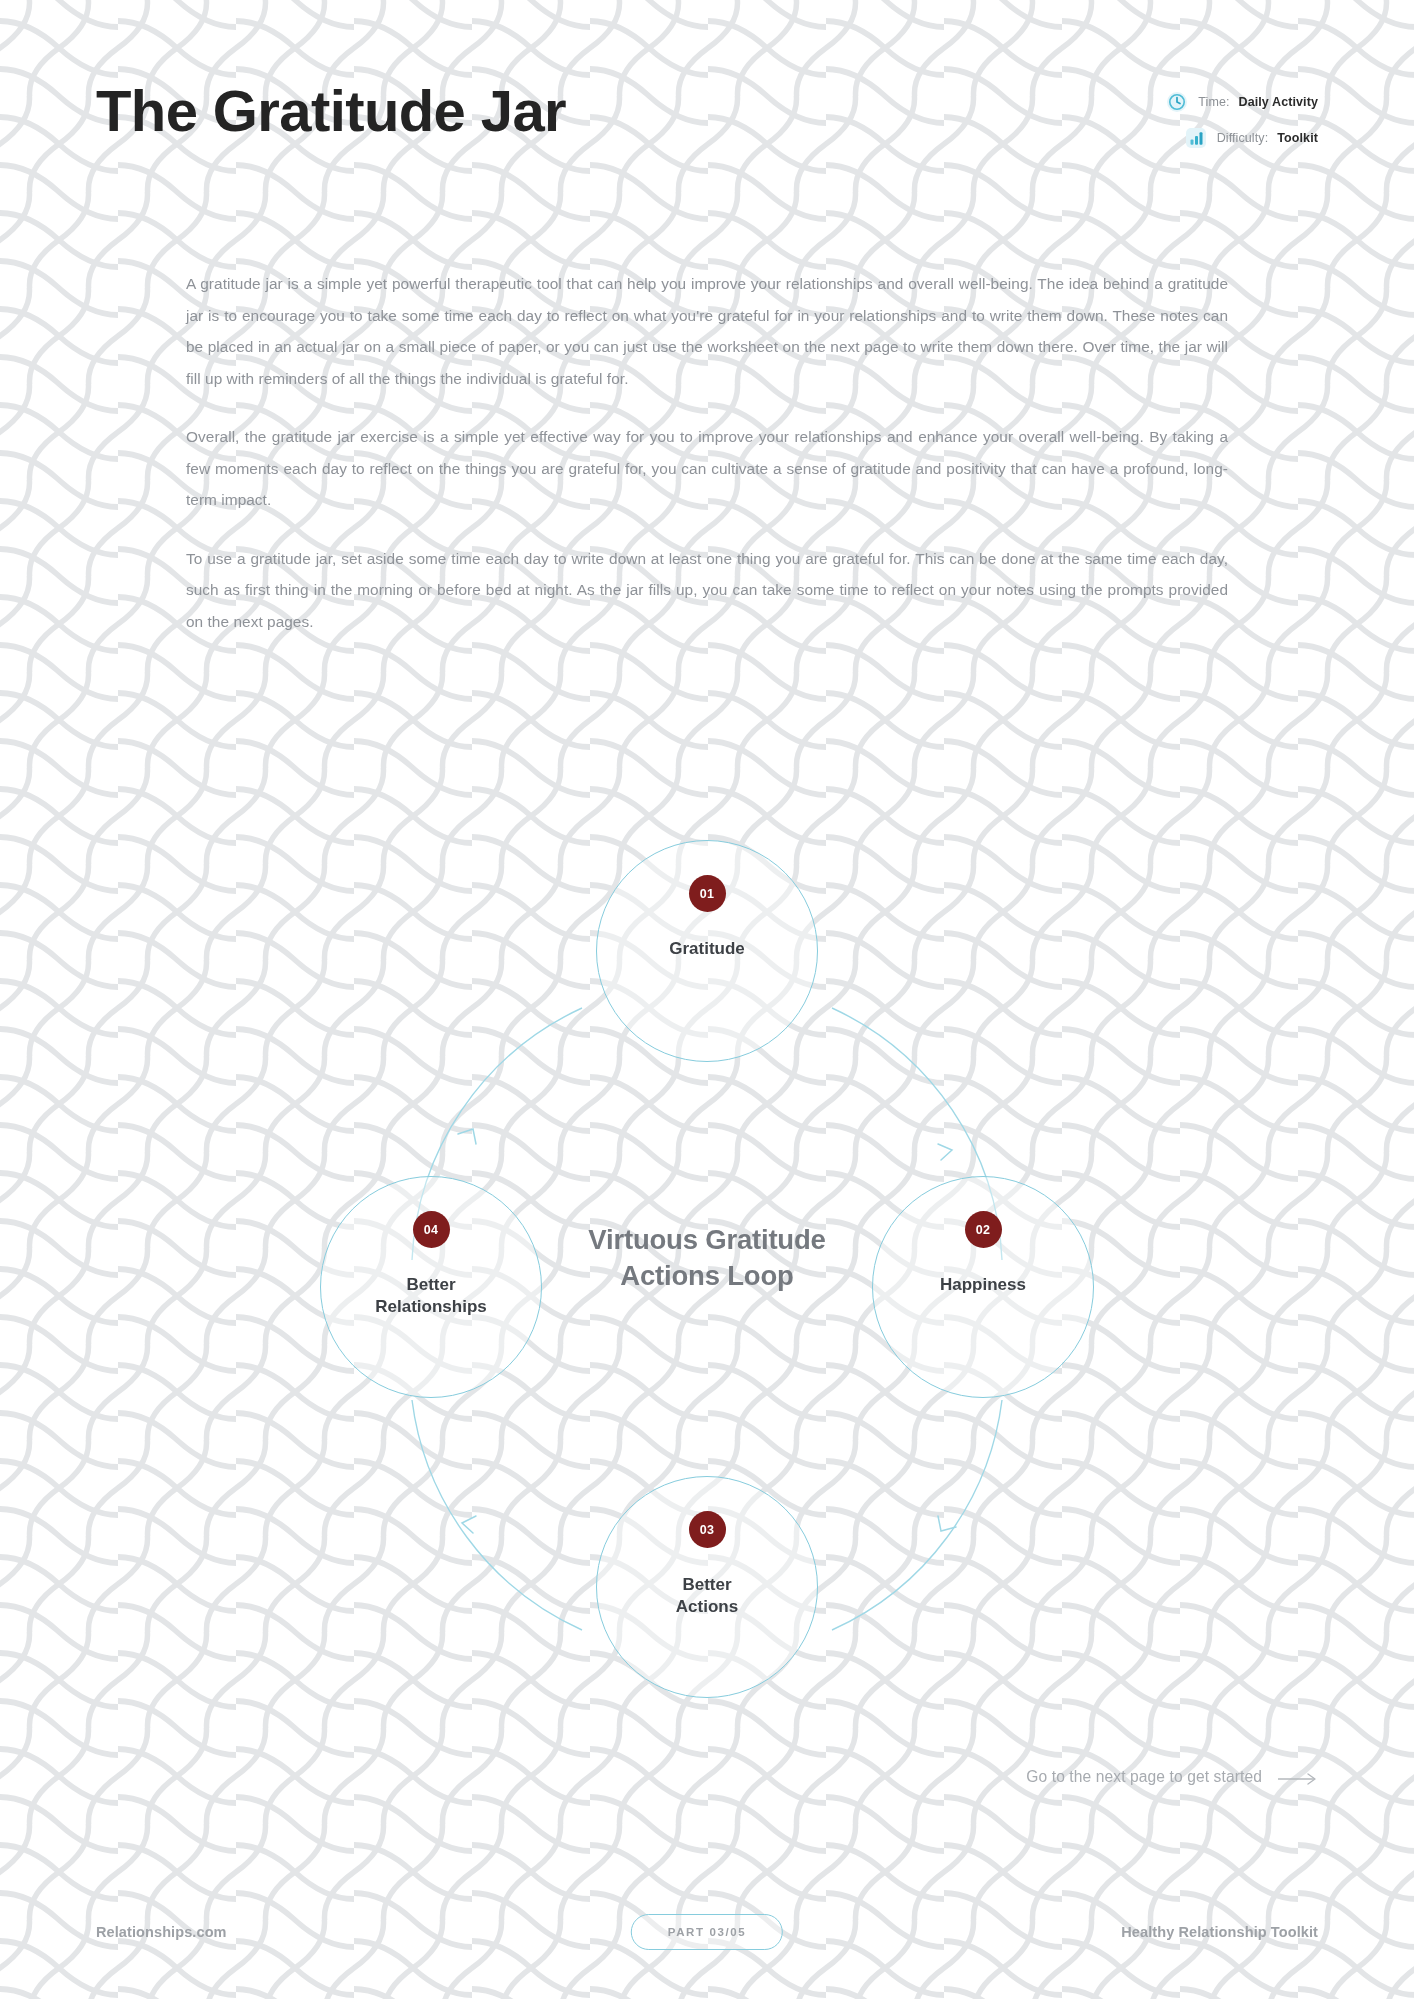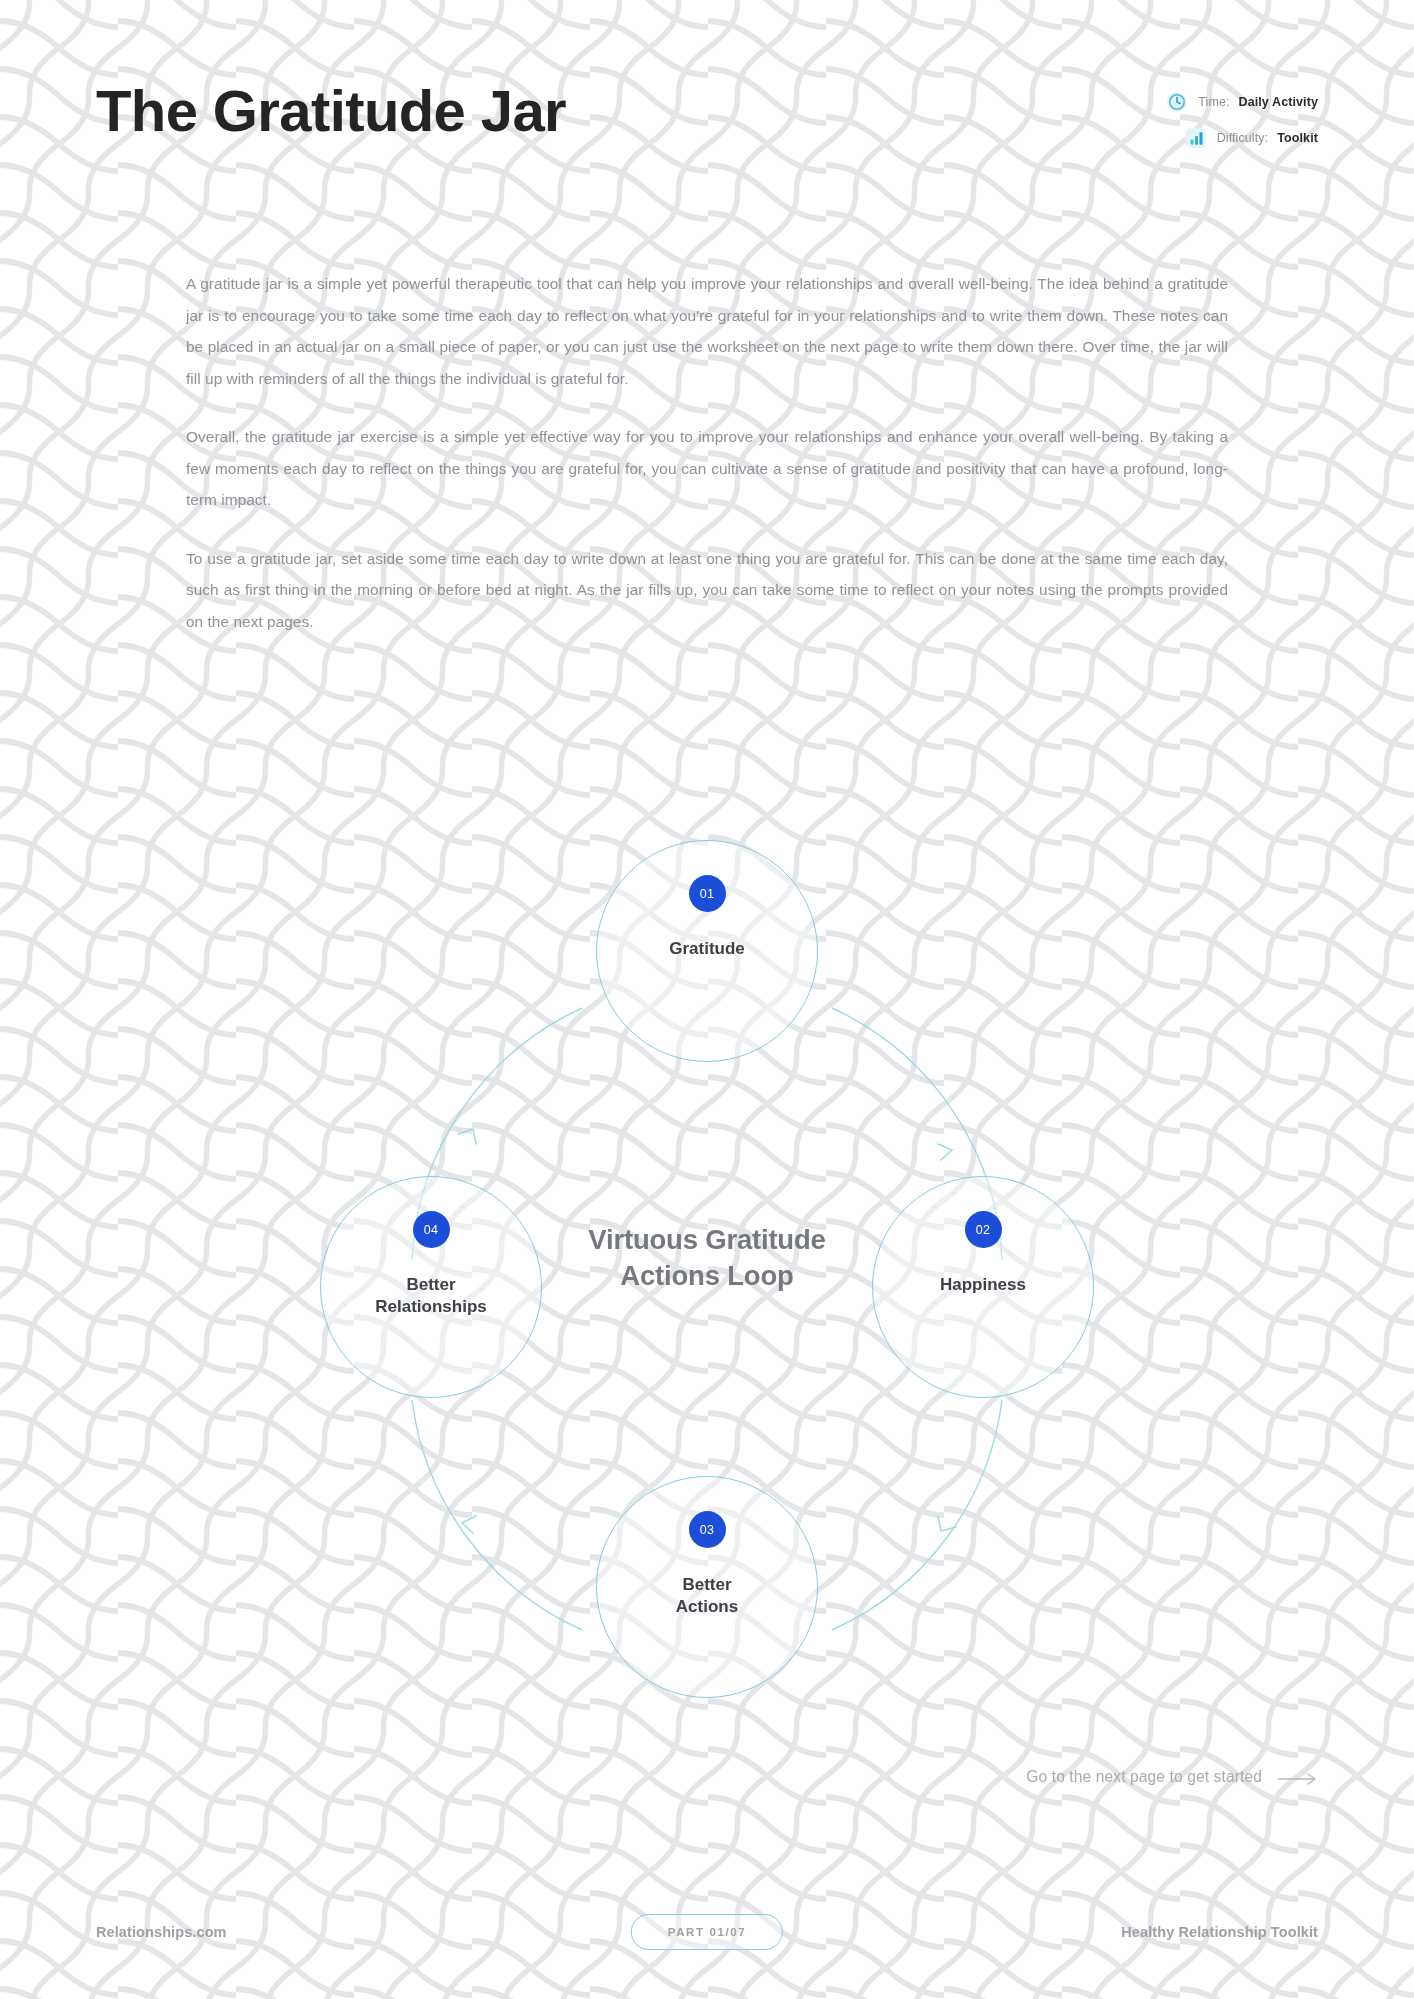--- a/index.html
+++ b/index.html
@@ -142,24 +142,24 @@
 
   #node-0 { left: 364px; top: 0px; }
   #node-1 { left: 640px; top: 336px; }
   #node-2 { left: 364px; top: 636px; }
   #node-3 { left: 88px;  top: 336px; }
 
   .node-badge {
     width: 37px;
     height: 37px;
     border-radius: 50%;
-    background: #1d4ed8;
+    background: #7f1d1d;
     color: #ffffff;
     font-size: 12.5px;
-    font-weight: 400;
+    font-weight: 700;
     letter-spacing: 0.4px;
     display: flex;
     align-items: center;
     justify-content: center;
   }
 
   .node-label {
     margin-top: 26px;
     font-size: 17px;
     font-weight: 700;
@@ -364,18 +364,18 @@
     <div id="cta">
       <span id="cta-text">Go to the next page to get started</span>
       <svg id="cta-arrow" width="40" height="14" viewBox="0 0 40 14" fill="none">
         <path d="M0 7 H36" stroke="#b4b8bd" stroke-width="1.3"></path>
         <path d="M30 2 L37 7 L30 12" stroke="#b4b8bd" stroke-width="1.3" fill="none" stroke-linecap="round" stroke-linejoin="round"></path>
       </svg>
     </div>
 
     <div id="footer">
       <div id="footer-left">Relationships.com</div>
-      <div id="footer-pill">PART 01/07</div>
+      <div id="footer-pill">PART 03/05</div>
       <div id="footer-right">Healthy Relationship Toolkit</div>
     </div>
 
   </div>
 </div>
 
 </body></html>

